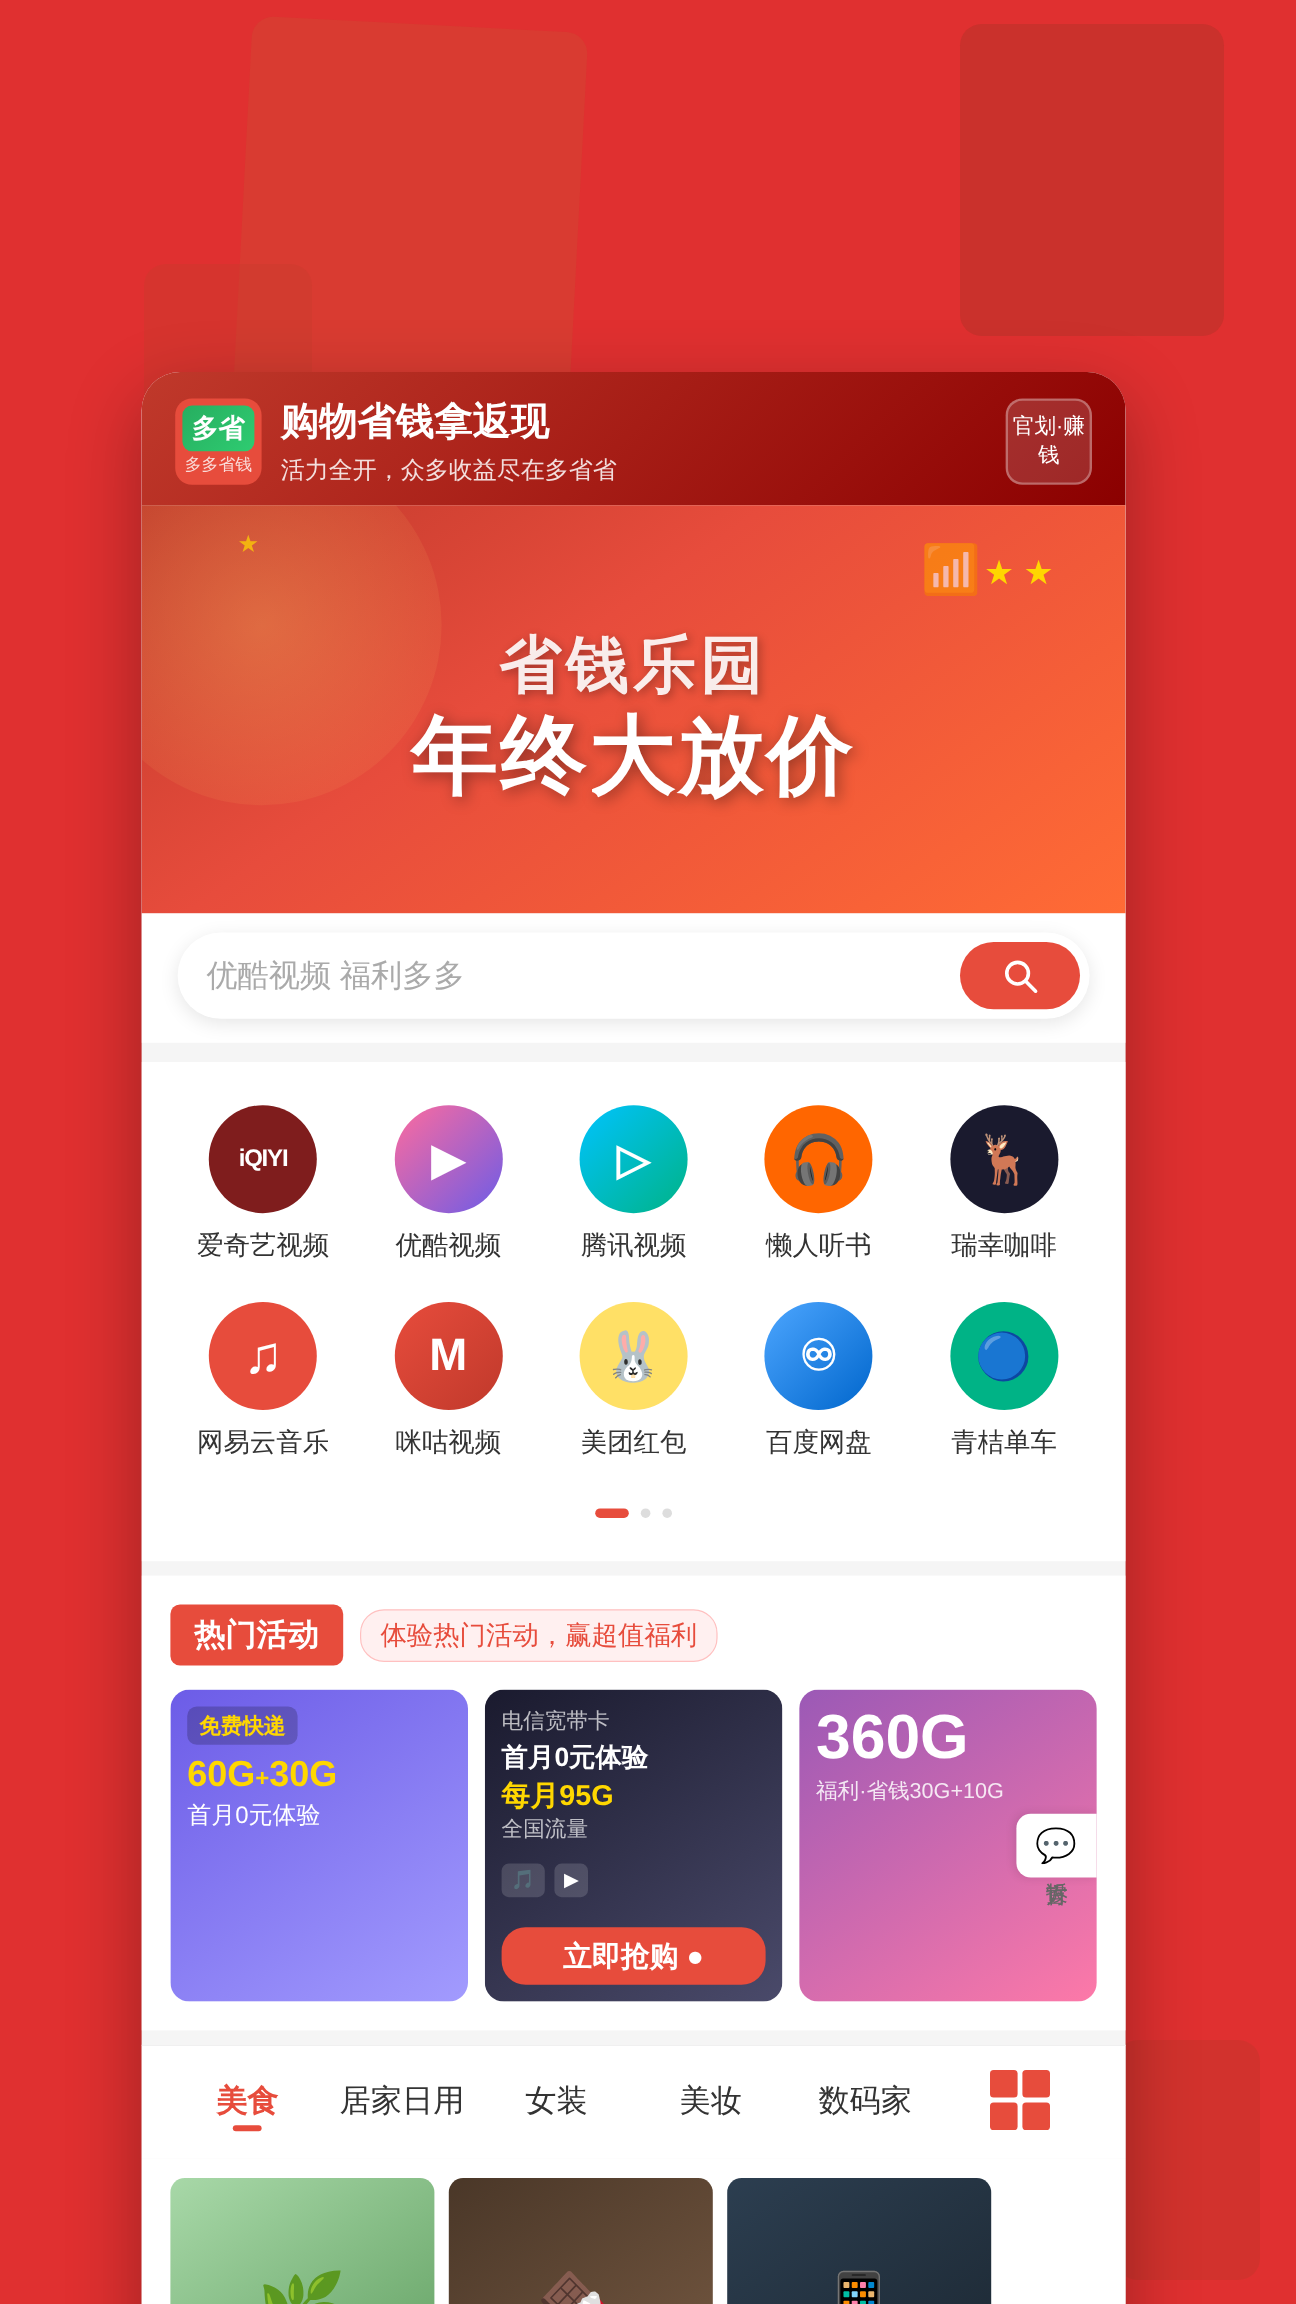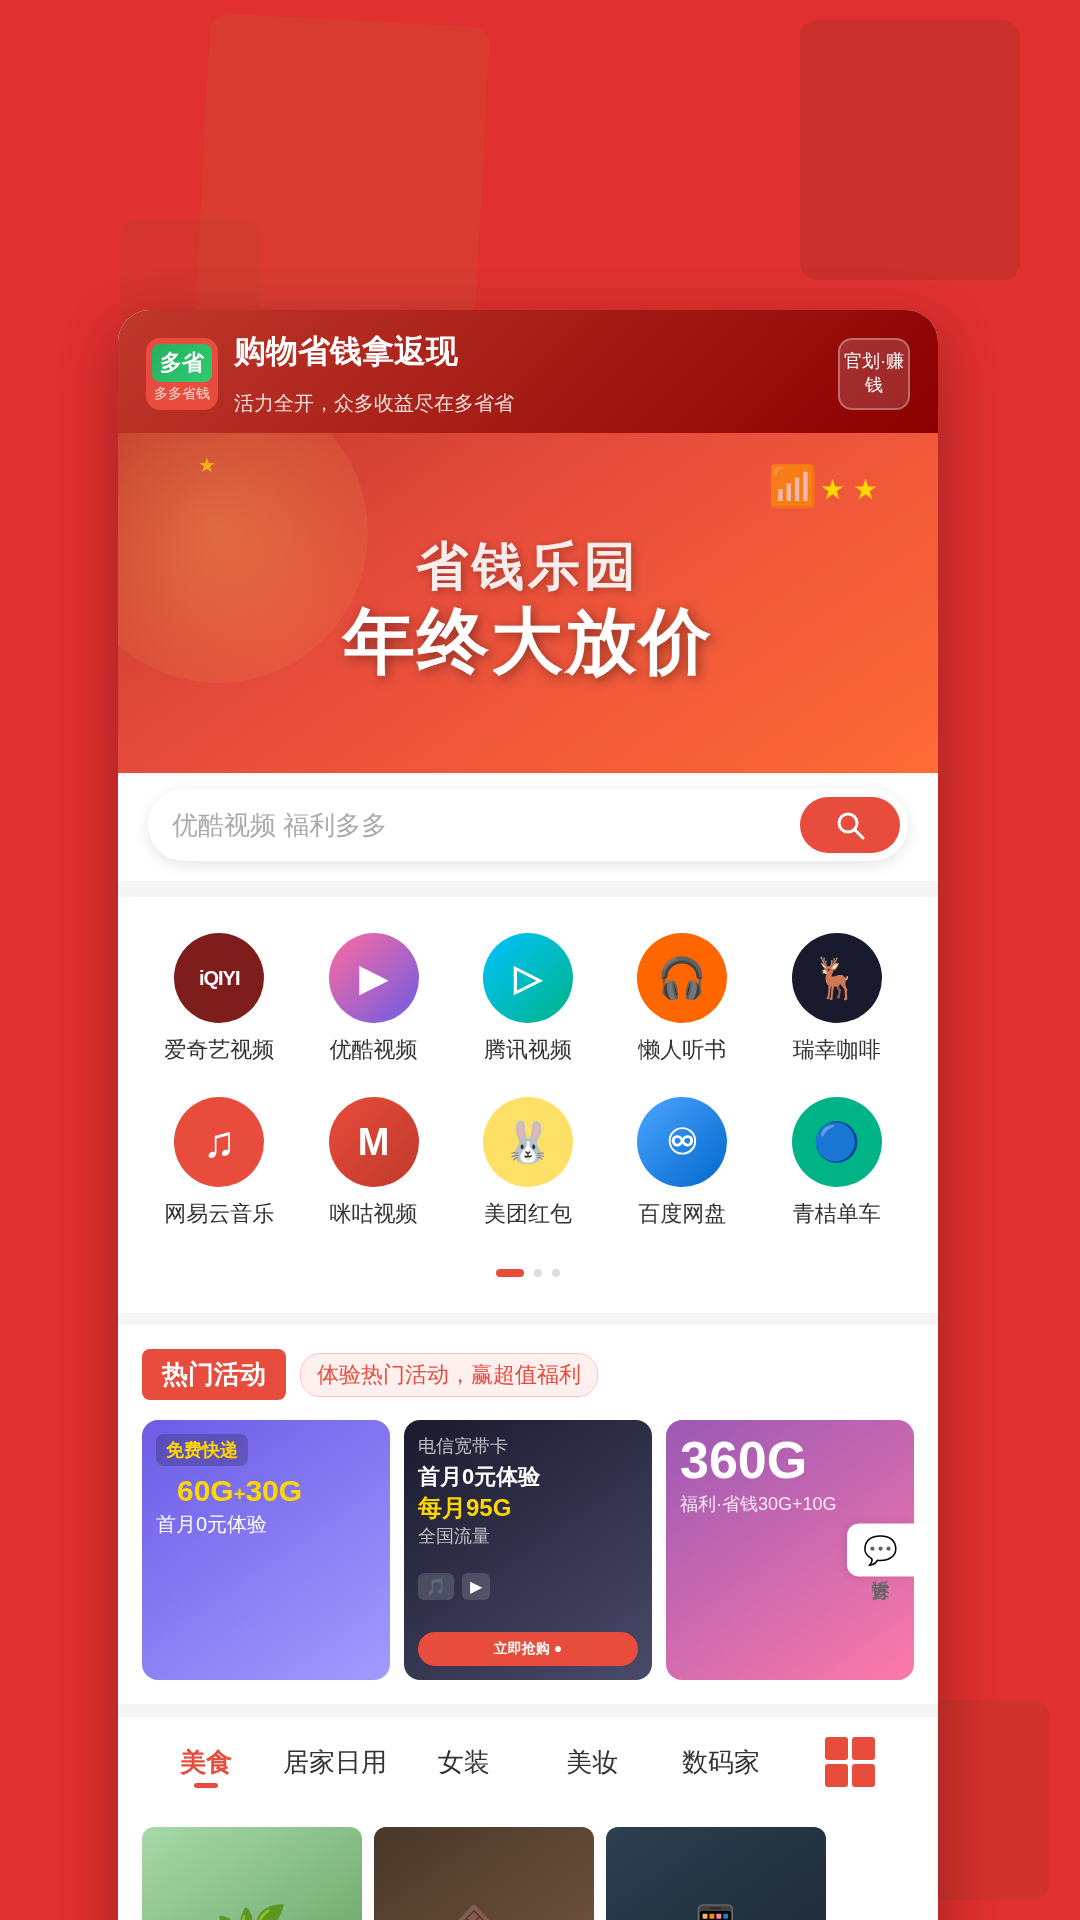--- a/index.html
+++ b/index.html
@@ -67,21 +67,20 @@
       background: linear-gradient(135deg, #27ae60, #2ecc71);
     }
     .logo-sub {
       color: rgba(255,255,255,0.8);
       font-size: 14px;
       margin-top: 3px;
     }
     .header-title-group {
       display: flex;
       flex-direction: column;
-      gap: 12px;
     }
     .header-title {
       color: white;
       font-size: 32px;
       font-weight: bold;
     }
     .header-subtitle {
       color: rgba(255,255,255,0.85);
       font-size: 20px;
       margin-top: 4px;
@@ -521,39 +520,39 @@
     <div class="section-header">
       <div class="section-title-badge">热门活动</div>
       <div class="section-subtitle">体验热门活动，赢超值福利</div>
     </div>
     <div class="activity-cards" style="position:relative;">
 
       <div class="activity-card act-card-1">
         <div class="act-card-inner" style="background:linear-gradient(145deg,#6c5ce7,#a29bfe);padding:14px;">
           <div>
             <div style="color:#ffd700;font-size:18px;font-weight:bold;background:rgba(0,0,0,0.2);border-radius:8px;padding:4px 10px;display:inline-block;margin-bottom:8px;">免费快递</div>
-            <div style="color:#ffd700;font-size:30px;font-weight:900;line-height:1.1;margin-left:21px;">60G<span style="font-size:20px;">+</span>30G</div>
+            <div style="color:#ffd700;font-size:30px;font-weight:900;line-height:1.1;">60G<span style="font-size:20px;">+</span>30G</div>
             <div style="color:white;font-size:20px;margin-top:4px;">首月0元体验</div>
           </div>
         </div>
       </div>
 
       <div class="activity-card act-card-2">
         <div class="act-card-inner" style="background:linear-gradient(145deg,#1a1a2e,#4a4a6a);padding:14px;">
           <div>
             <div style="color:rgba(255,255,255,0.7);font-size:18px;margin-bottom:4px;">电信宽带卡</div>
             <div style="color:white;font-size:22px;font-weight:bold;">首月0元体验</div>
             <div style="color:#ffd700;font-size:24px;font-weight:900;">每月95G</div>
             <div style="color:rgba(255,255,255,0.7);font-size:18px;">全国流量</div>
           </div>
           <div style="display:flex;gap:8px;flex-wrap:wrap;margin-bottom:8px;">
             <div style="background:rgba(255,255,255,0.15);border-radius:6px;padding:4px 8px;color:white;font-size:16px;">🎵</div>
             <div style="background:rgba(255,255,255,0.15);border-radius:6px;padding:4px 8px;color:white;font-size:16px;">▶</div>
           </div>
-          <div class="act-btn act-btn-red" style="text-align:center;border-radius:20px;padding:8px;font-size:14px;background:#e74c3c;color:white;">立即抢购 ●</div>
+          <div class="act-btn act-btn-red" style="text-align:center;border-radius:20px;padding:8px;font-size:24px;background:#e74c3c;color:white;">立即抢购 ●</div>
         </div>
       </div>
 
       <div class="activity-card act-card-3">
         <div class="act-card-inner" style="background:linear-gradient(145deg,#9b59b6,#fd79a8);padding:14px;">
           <div>
             <div style="color:white;font-size:52px;font-weight:900;line-height:1;">360G</div>
             <div style="color:rgba(255,255,255,0.85);font-size:18px;margin-top:6px;">福利·省钱30G+10G</div>
           </div>
         </div>

